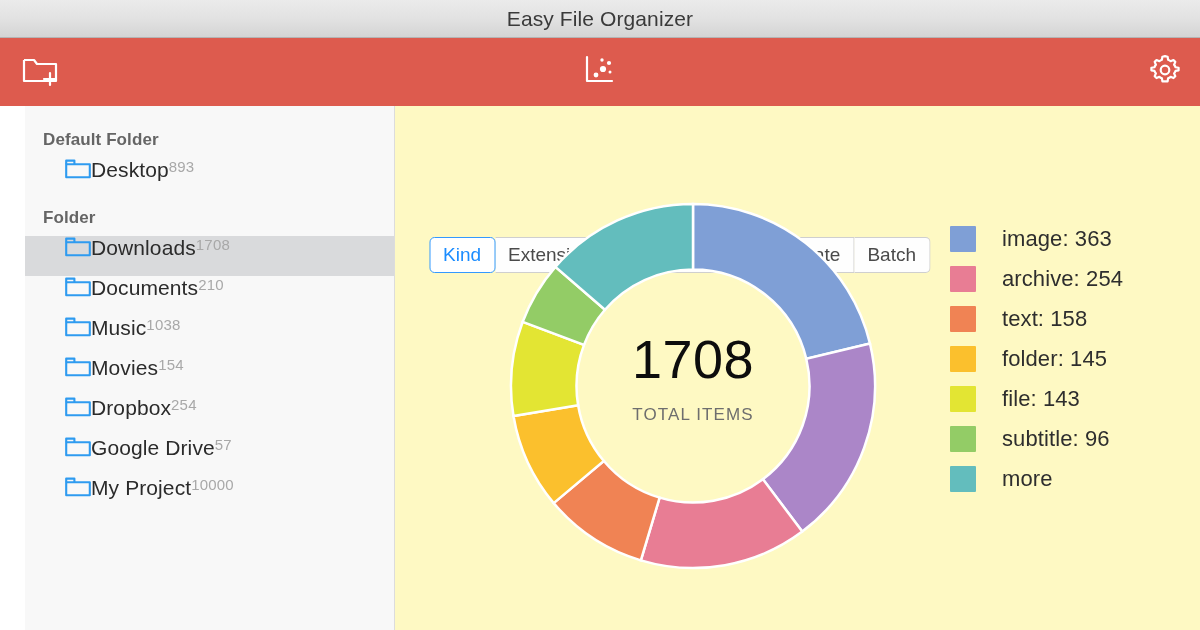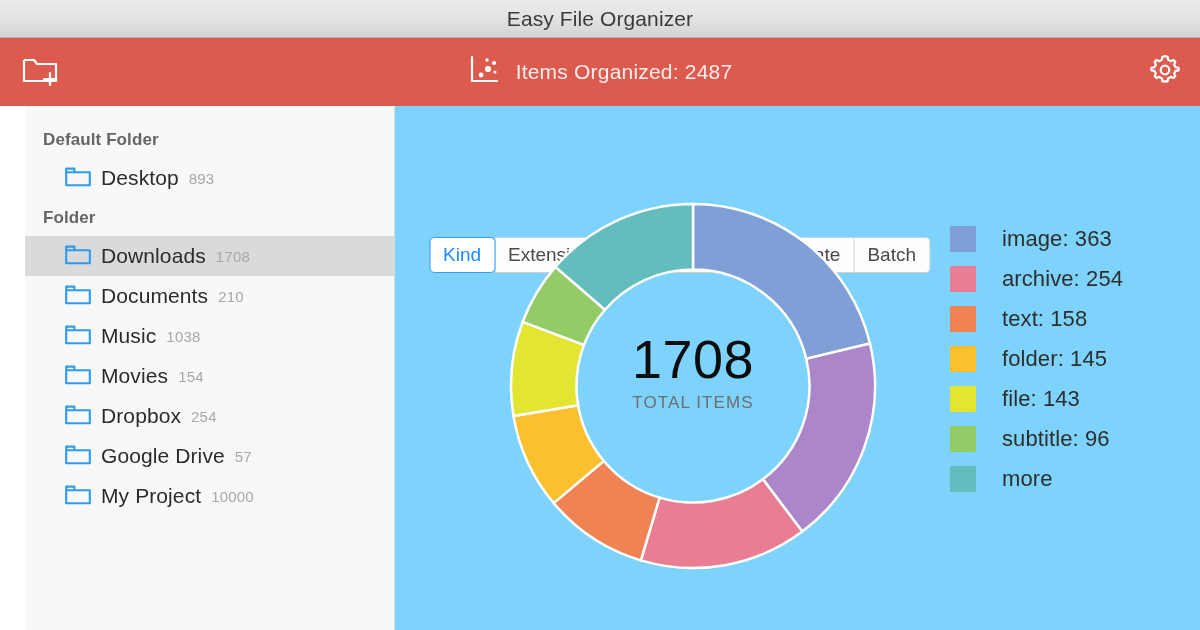--- a/index.html
+++ b/index.html
@@ -102,44 +102,43 @@
   }
   .section-header {
     font-size: 17px;
     font-weight: bold;
     color: #656565;
     padding: 10px 0 8px 18px;
     letter-spacing: 0.1px;
   }
   .folder-row {
     display: flex;
-    align-items: center;
+    align-items: flex-start;
     height: 40px;
     padding-left: 40px;
     box-sizing: border-box;
-    gap: 10px;
   }
   .folder-row.selected {
     background: #d9dadc;
   }
   .folder-name {
     font-size: 21px;
     color: #2b2b2b;
     letter-spacing: 0.1px;
   }
   .folder-count {
     font-size: 15px;
     color: #a8a8a8;
     letter-spacing: 0.2px;
   }
 
   
   .main {
     flex: 1 1 auto;
-    background: #7dd3fc;
+    background: #fef9c3;
     position: relative;
     overflow: hidden;
   }
 
   
   .segmented {
     position: absolute;
     top: 131px;
     left: 50%;
     transform: translateX(-50%);
@@ -196,21 +195,21 @@
     text-align: center;
     pointer-events: none;
   }
   .donut-total {
     font-size: 54px;
     color: #0d0d0d;
     line-height: 1;
     letter-spacing: 0.5px;
   }
   .donut-sub {
-    margin-top: 7px;
+    margin-top: 19px;
     font-size: 17px;
     color: #6e6e6e;
     letter-spacing: 1.1px;
   }
 
   
   .legend {
     position: absolute;
     left: 555px;
     top: 113px;
@@ -261,21 +260,20 @@
       <span>
         <svg width="34" height="32" viewBox="0 0 34 32" fill="none" xmlns="http://www.w3.org/2000/svg">
           <path d="M4 3 v24 h25" stroke="#ffffff" stroke-width="2.2" fill="none" stroke-linecap="round" stroke-linejoin="round"></path>
           <circle cx="13" cy="21" r="2.4" fill="#ffffff"></circle>
           <circle cx="20" cy="15" r="3.1" fill="#ffffff"></circle>
           <circle cx="26" cy="9" r="2.1" fill="#ffffff"></circle>
           <circle cx="19" cy="6" r="1.7" fill="#ffffff"></circle>
           <circle cx="27" cy="18" r="1.5" fill="#ffffff"></circle>
         </svg>
       </span>
-      <span class="toolbar-status-text">Items Organized: 2487</span>
     </div>
 
     <div class="toolbar-right">
       <span>
         <svg width="34" height="34" viewBox="0 0 34 34" xmlns="http://www.w3.org/2000/svg">
           <path d="M17 3.2 l2.6 0.55 0.5 3.05 a9.8 9.8 0 0 1 2.5 1.45 l2.85 -1.2 1.85 1.85 -1.2 2.85 a9.8 9.8 0 0 1 1.45 2.5 l3.05 0.5 0 2.6 -3.05 0.5 a9.8 9.8 0 0 1 -1.45 2.5 l1.2 2.85 -1.85 1.85 -2.85 -1.2 a9.8 9.8 0 0 1 -2.5 1.45 l-0.5 3.05 -2.6 0 -2.6 0 -0.5 -3.05 a9.8 9.8 0 0 1 -2.5 -1.45 l-2.85 1.2 -1.85 -1.85 1.2 -2.85 a9.8 9.8 0 0 1 -1.45 -2.5 l-3.05 -0.5 0 -2.6 3.05 -0.5 a9.8 9.8 0 0 1 1.45 -2.5 l-1.2 -2.85 1.85 -1.85 2.85 1.2 a9.8 9.8 0 0 1 2.5 -1.45 l0.5 -3.05 z" fill="none" stroke="#ffffff" stroke-width="2.2" stroke-linejoin="round"></path>
           <circle cx="17" cy="17" r="4.3" fill="none" stroke="#ffffff" stroke-width="2.2"></circle>
         </svg>
       </span>
     </div>

